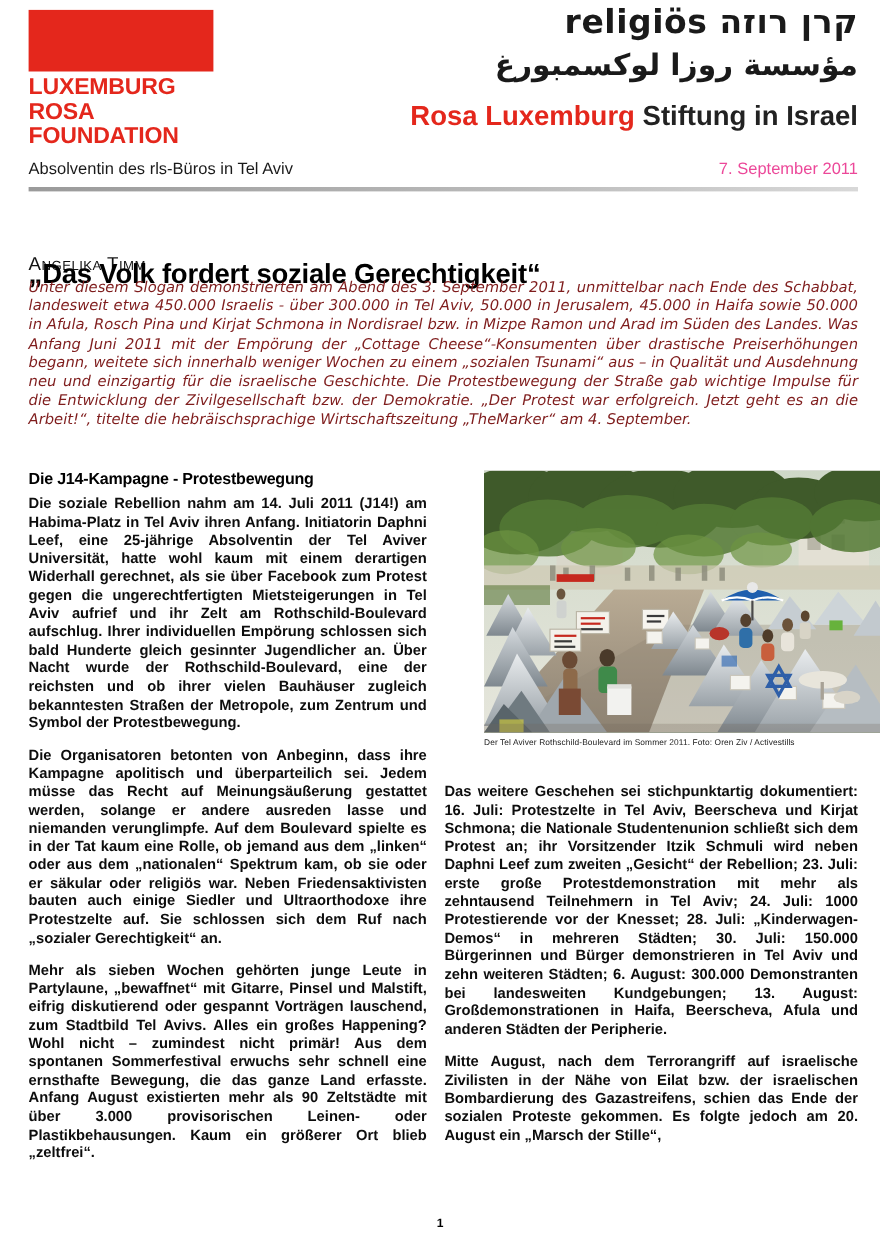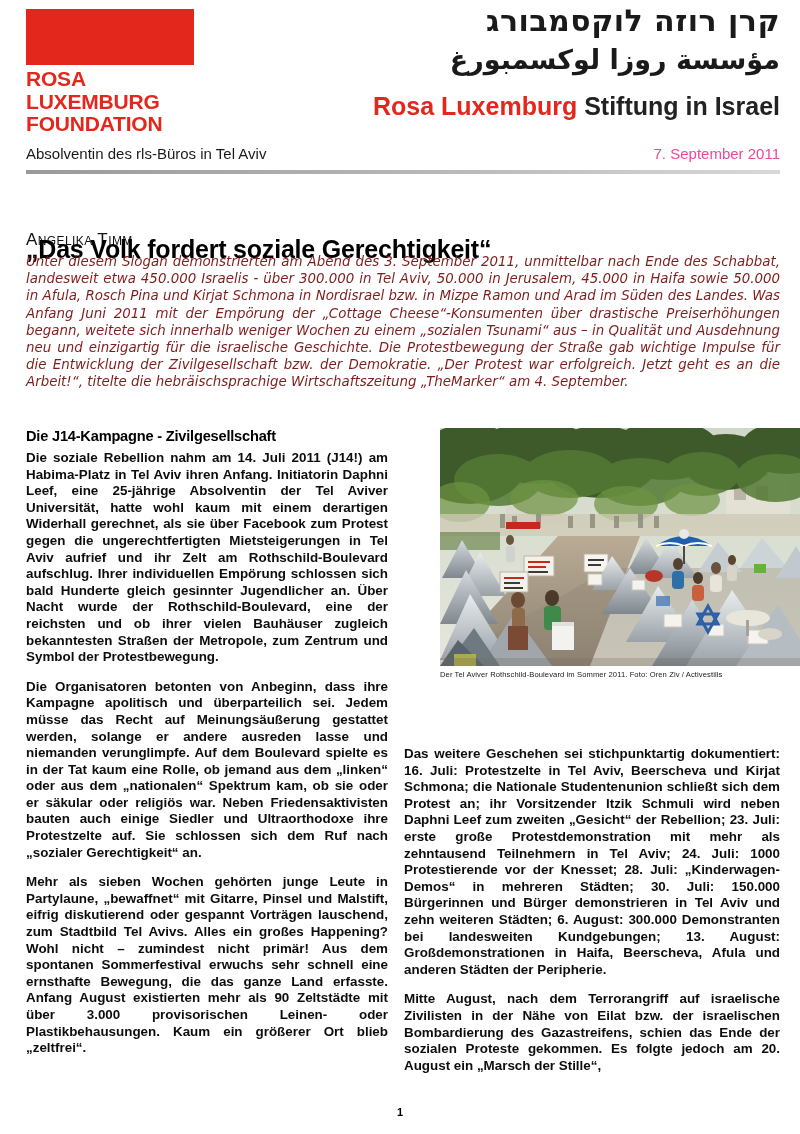--- a/index.html
+++ b/index.html
@@ -168,21 +168,21 @@
   #photo svg { display: block; }
   #photo-caption {
     margin-top: 4px;
     font-size: 7.6px;
     line-height: 10px;
     color: #1a1a1a;
     letter-spacing: 0.1px;
   }
   #right-text {
     position: absolute;
-    left: 404px; top: 746px;
+    left: 404px; top: 712px;
     width: 376px;
   }
 
   
   #page-number {
     position: absolute;
     left: 0; top: 1106px;
     width: 800px;
     text-align: center;
     font-size: 11px;
@@ -191,47 +191,47 @@
   }
 </style>
 </head>
 <body>
 
 <div id="masthead">
 
   <div id="logo-block">
     <div id="logo-square"></div>
     <div id="logo-wordmark">
+      <div>LUXEMBURG</div>
       <div>ROSA</div>
-      <div>LUXEMBURG</div>
       <div>FOUNDATION</div>
     </div>
   </div>
 
   <div id="masthead-rtl">
-    <div class="rtl-line" id="hebrew-title">קרן רוזה לוקסמבורג</div>
+    <div class="rtl-line" id="hebrew-title">קרן רוזה religiös</div>
     <div class="rtl-line" id="arabic-title">مؤسسة روزا لوكسمبورغ</div>
   </div>
 
   <div id="org-line">
     <span class="red">Rosa Luxemburg</span><span class="blk"> Stiftung in Israel</span>
   </div>
 
   <div id="newsletter-line">Absolventin des rls-Büros in Tel Aviv</div>
   <div id="issue-date">7. September 2011</div>
   <div id="masthead-rule"></div>
 </div>
 
 <div id="byline">Angelika Timm</div>
 <h1 id="article-title">„Das Volk fordert soziale Gerechtigkeit“</h1>
 
 <div id="lead">Unter diesem Slogan demonstrierten am Abend des 3. September 2011, unmittelbar nach Ende des Schabbat, landesweit etwa 450.000 Israelis - über 300.000 in Tel Aviv, 50.000 in Jerusalem, 45.000 in Haifa sowie 50.000 in Afula, Rosch Pina und Kirjat Schmona in Nordisrael bzw. in Mizpe Ramon und Arad im Süden des Landes. Was Anfang Juni 2011 mit der Empörung der „Cottage Cheese“-Konsumenten über drastische Preiserhöhungen begann, weitete sich innerhalb weniger Wochen zu einem „sozialen Tsunami“ aus – in Qualität und Ausdehnung neu und einzigartig für die israelische Geschichte. Die Protestbewegung der Straße gab wichtige Impulse für die Entwicklung der Zivilgesellschaft bzw. der Demokratie. „Der Protest war erfolgreich. Jetzt geht es an die Arbeit!“, titelte die hebräischsprachige Wirtschaftszeitung „TheMarker“ am 4. September.</div>
 
 <div id="col-left">
-  <div class="subhead">Die J14-Kampagne - Zivilgesellschaft</div>
+  <div class="subhead">Die J14-Kampagne - Protestbewegung</div>
   <p class="body-p">Die soziale Rebellion nahm am 14. Juli 2011 (J14!) am Habima-Platz in Tel Aviv ihren Anfang. Initiatorin Daphni Leef, eine 25-jährige Absolventin der Tel Aviver Universität, hatte wohl kaum mit einem derartigen Widerhall gerechnet, als sie über Facebook zum Protest gegen die ungerechtfertigten Mietsteigerungen in Tel Aviv aufrief und ihr Zelt am Rothschild-Boulevard aufschlug. Ihrer individuellen Empörung schlossen sich bald Hunderte gleich gesinnter Jugendlicher an. Über Nacht wurde der Rothschild-Boulevard, eine der reichsten und ob ihrer vielen Bauhäuser zugleich bekanntesten Straßen der Metropole, zum Zentrum und Symbol der Protestbewegung.</p>
   <p class="body-p">Die Organisatoren betonten von Anbeginn, dass ihre Kampagne apolitisch und überparteilich sei. Jedem müsse das Recht auf Meinungsäußerung gestattet werden, solange er andere ausreden lasse und niemanden verunglimpfe. Auf dem Boulevard spielte es in der Tat kaum eine Rolle, ob jemand aus dem „linken“ oder aus dem „nationalen“ Spektrum kam, ob sie oder er säkular oder religiös war. Neben Friedensaktivisten bauten auch einige Siedler und Ultraorthodoxe ihre Protestzelte auf. Sie schlossen sich dem Ruf nach „sozialer Gerechtigkeit“ an.</p>
   <p class="body-p">Mehr als sieben Wochen gehörten junge Leute in Partylaune, „bewaffnet“ mit Gitarre, Pinsel und Malstift, eifrig diskutierend oder gespannt Vorträgen lauschend, zum Stadtbild Tel Avivs. Alles ein großes Happening? Wohl nicht – zumindest nicht primär! Aus dem spontanen Sommerfestival erwuchs sehr schnell eine ernsthafte Bewegung, die das ganze Land erfasste. Anfang August existierten mehr als 90 Zeltstädte mit über 3.000 provisorischen Leinen- oder Plastikbehausungen. Kaum ein größerer Ort blieb „zeltfrei“.</p>
 </div>
 
 <div id="photo-wrap">
   <div id="photo">
     <svg width="376" height="238" viewBox="0 0 376 238" xmlns="http://www.w3.org/2000/svg" aria-hidden="true">
       <defs>
         <linearGradient id="skyg" x1="0" y1="0" x2="0" y2="1">

